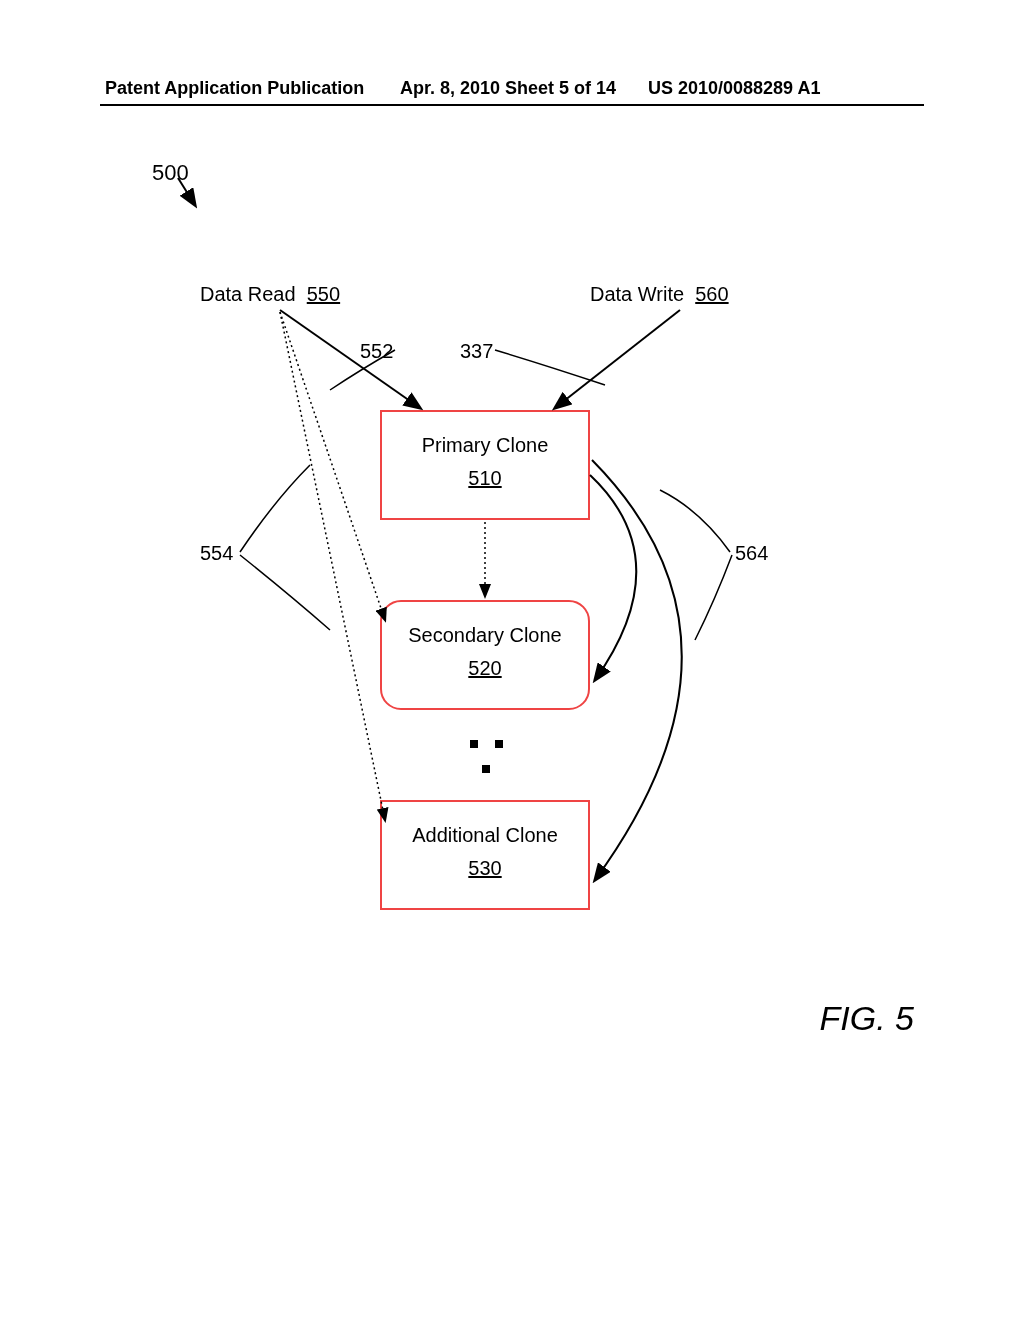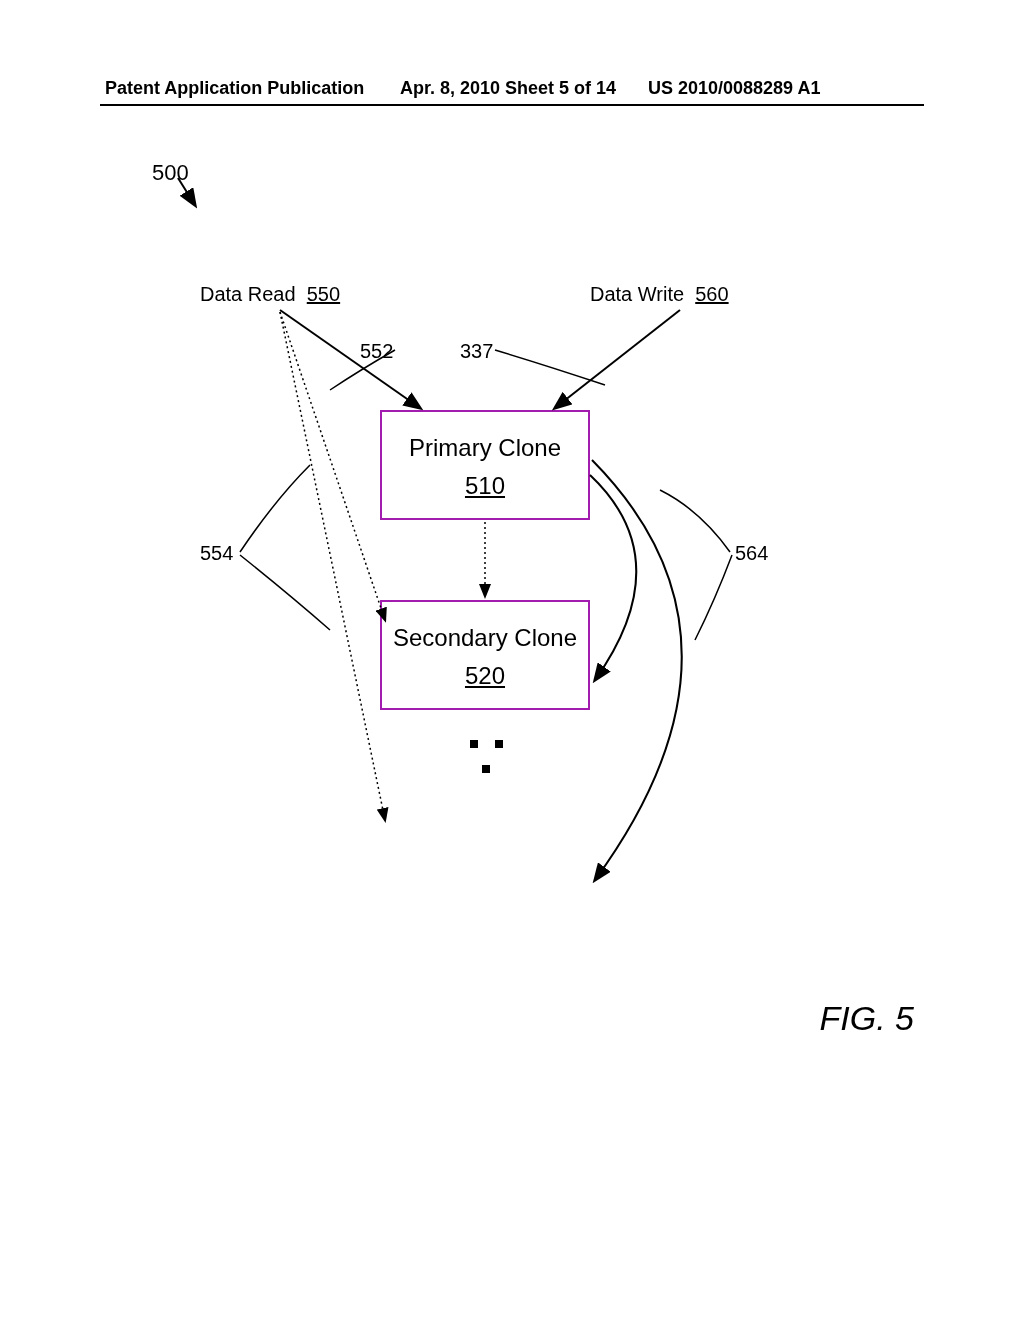--- a/index.html
+++ b/index.html
@@ -46,24 +46,24 @@
   .label {
     position: absolute;
     font-size: 20px;
   }
   .ref-underline {
     text-decoration: underline;
     text-align: center;
   }
   .box {
     position: absolute;
-    border: 2px solid #a21caf;
+    border: 2px solid #ef4444;
     background: #fff;
     text-align: center;
-    font-size: 24px;
+    font-size: 20px;
     padding-top: 22px;
     box-sizing: border-box;
   }
   .box .num {
     display: block;
     margin-top: 10px;
     text-decoration: underline;
   }
   .fig-caption {
     position: absolute;
@@ -112,29 +112,33 @@
   <div class="label" style="left:360px; top:340px;">552</div>
   <div class="label" style="left:460px; top:340px;">337</div>
   <div class="label" style="left:200px; top:542px;">554</div>
   <div class="label" style="left:735px; top:542px;">564</div>
 
   <div class="box" style="left:380px; top:410px; width:210px; height:110px;">
     <span>Primary Clone</span>
     <span class="num">510</span>
   </div>
 
-  <div class="box" style="left:380px; top:600px; width:210px; height:110px;">
+  <div class="box" style="left:380px; top:600px; width:210px; height:110px;border-radius:21px;">
     <span>Secondary Clone</span>
     <span class="num">520</span>
   </div>
 
   <div class="dot" style="left:470px; top:740px;"></div>
   <div class="dot" style="left:495px; top:740px;"></div>
   <div class="dot" style="left:482px; top:765px;"></div>
 
+  <div class="box" style="left:380px; top:800px; width:210px; height:110px;">
+    <span>Additional Clone</span>
+    <span class="num">530</span>
+  </div>
 
   <div class="fig-caption">FIG. 5</div>
 
   <svg class="overlay">
     <defs>
       <marker id="arrowhead" markerWidth="10" markerHeight="8" refX="8" refY="4" orient="auto">
         <polygon points="0 0, 10 4, 0 8" fill="#000"></polygon>
       </marker>
       <marker id="arrowhead-dot" markerWidth="10" markerHeight="8" refX="8" refY="4" orient="auto">
         <polygon points="0 0, 10 4, 0 8" fill="#000"></polygon>

